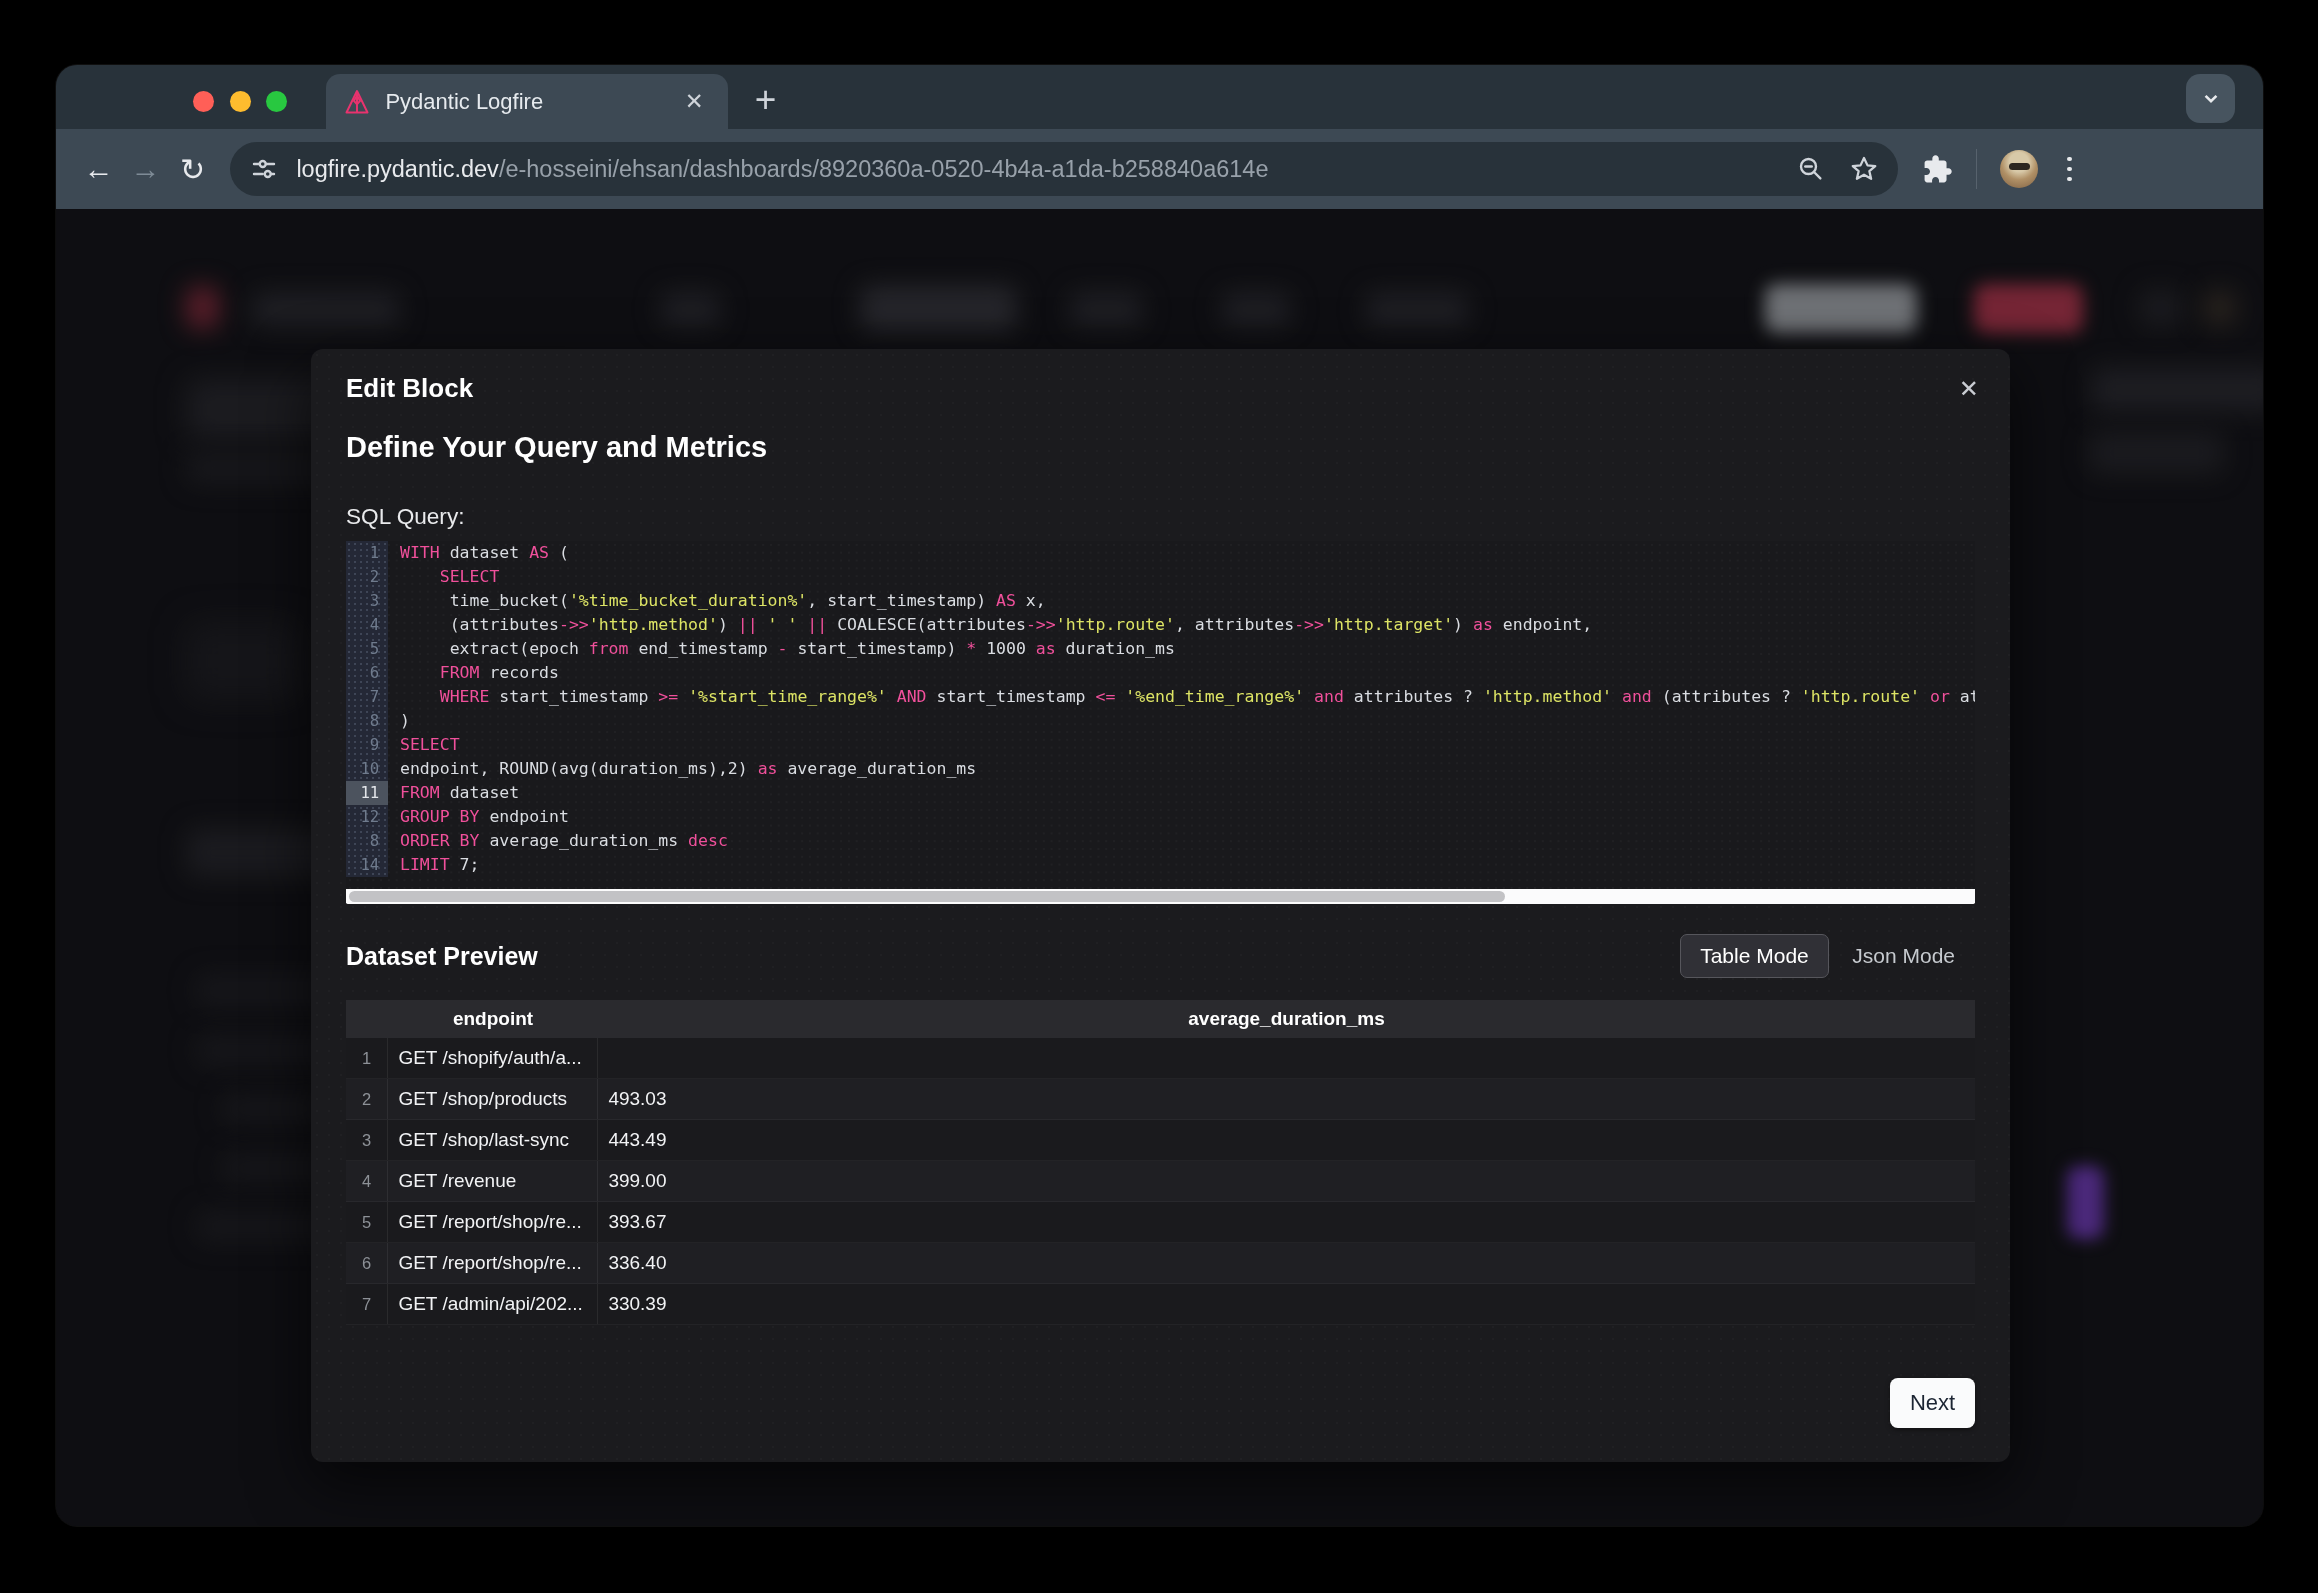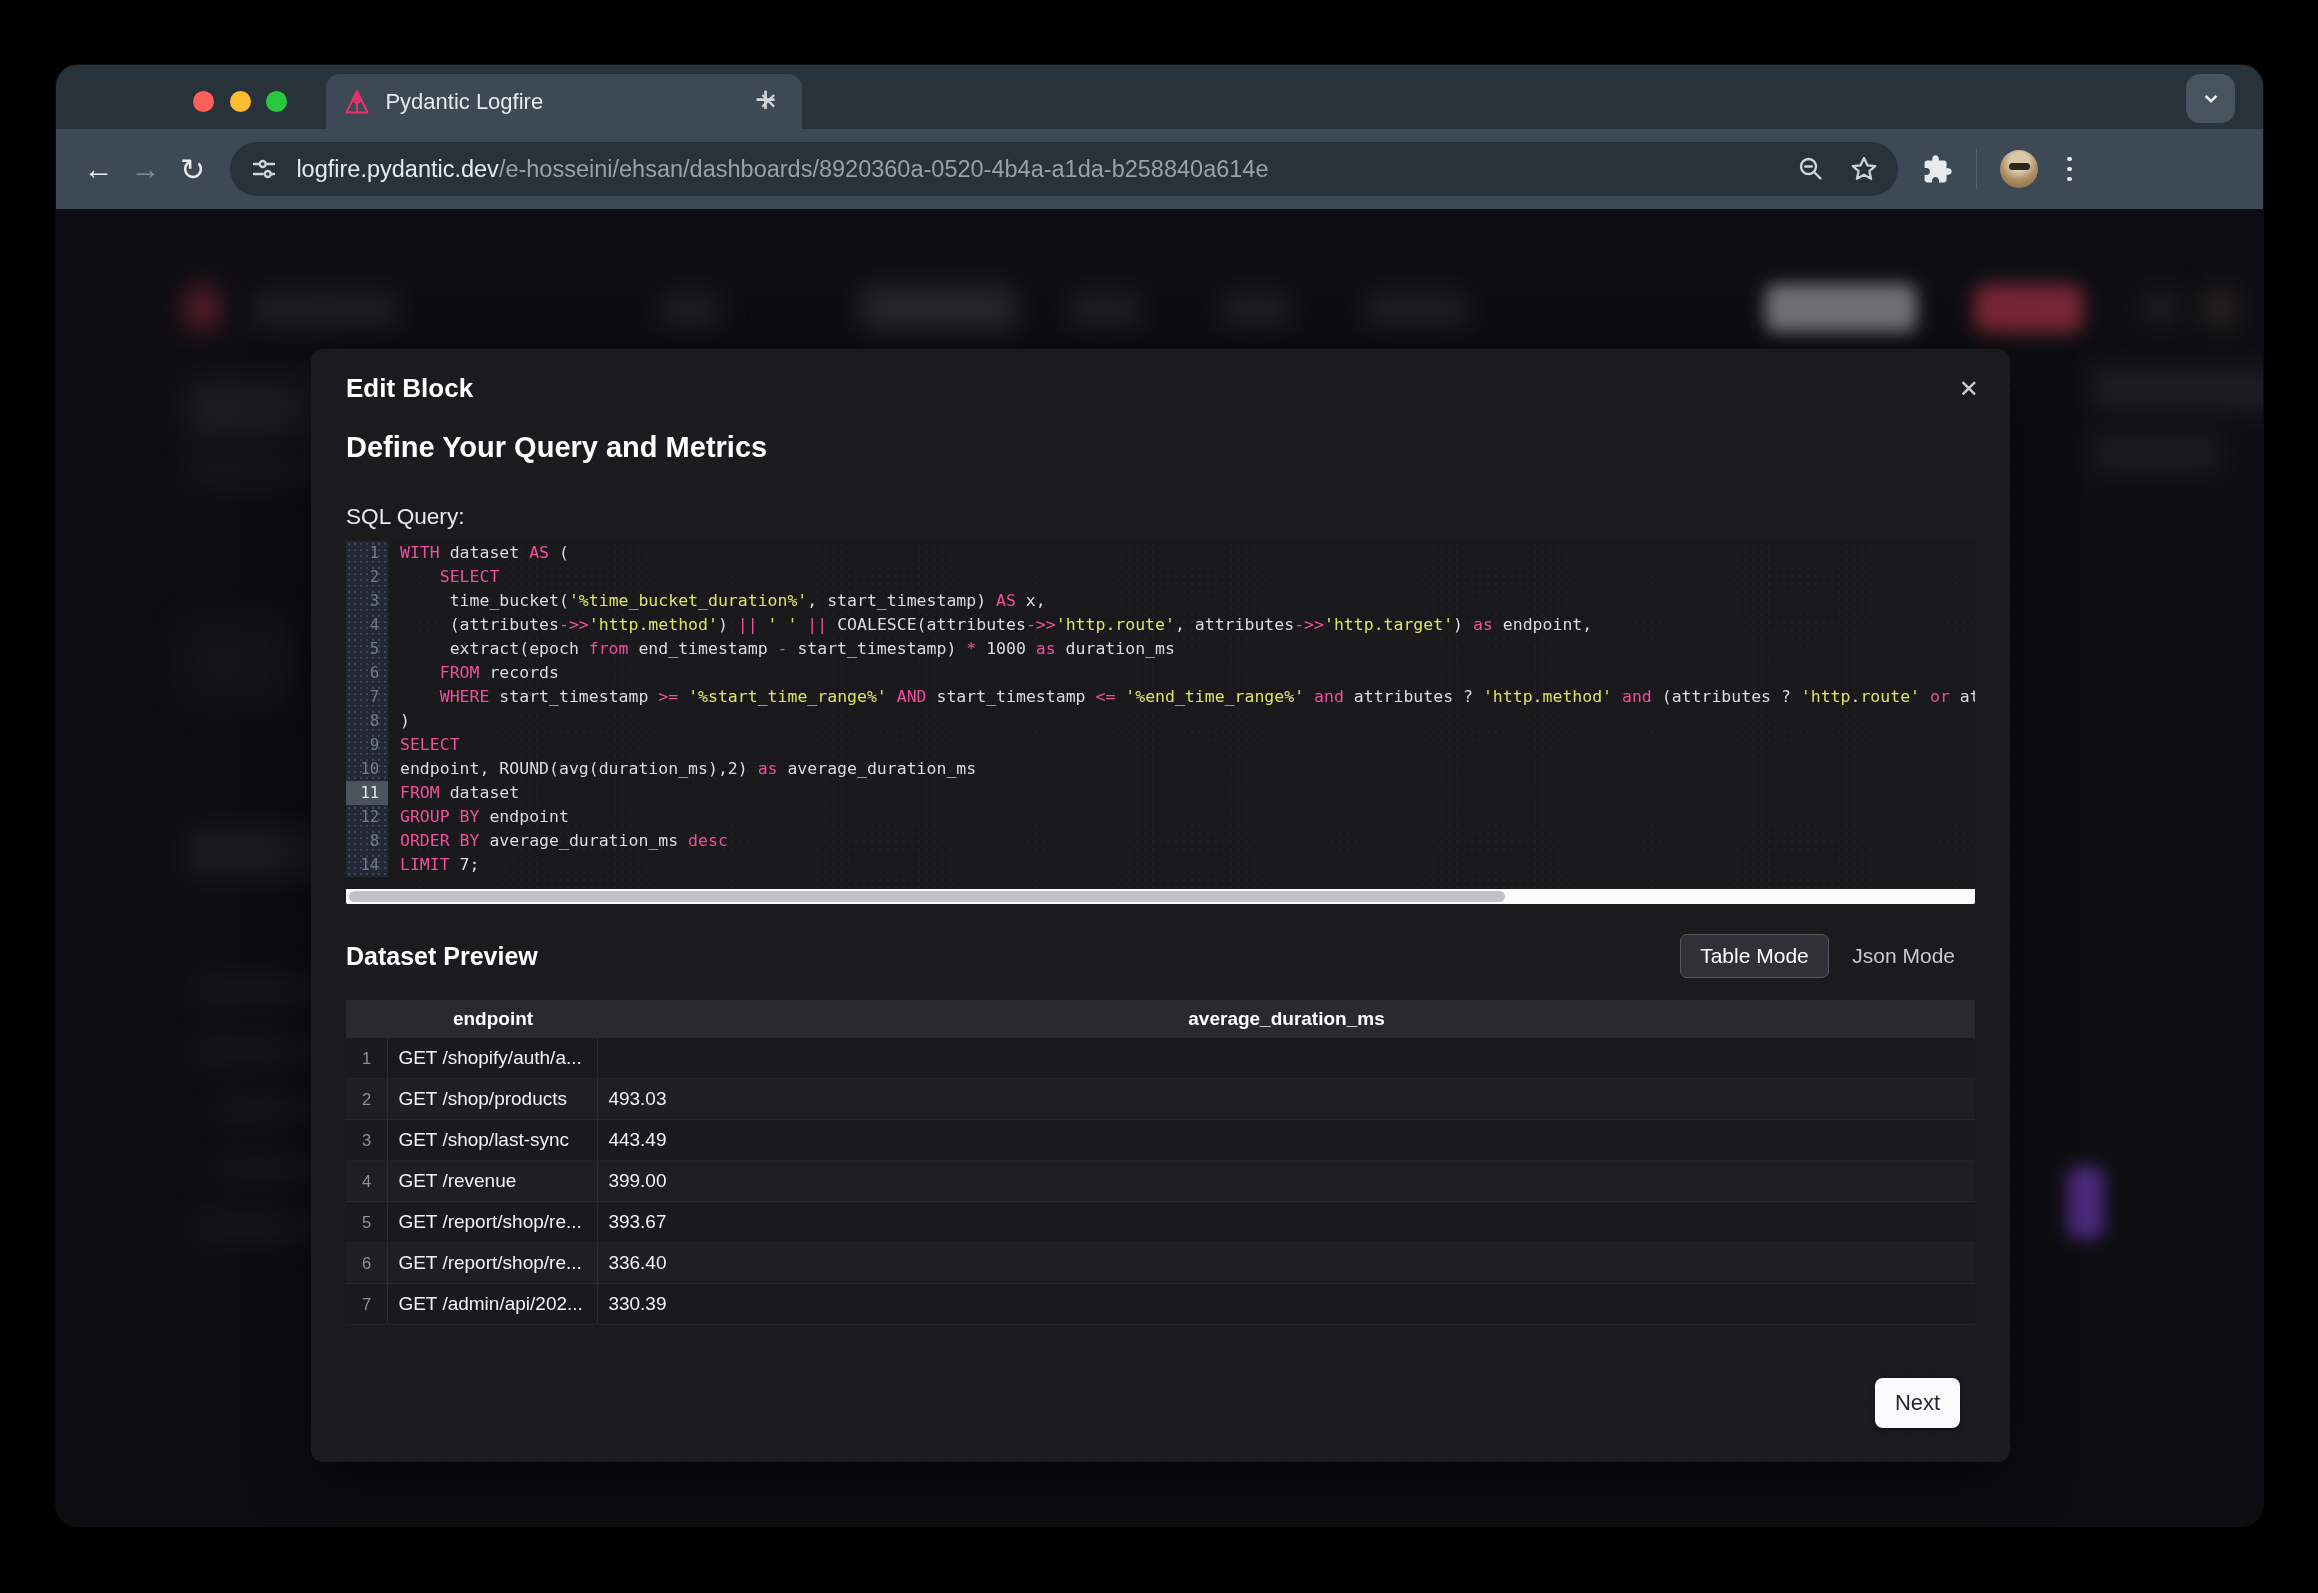--- a/index.html
+++ b/index.html
@@ -7,21 +7,21 @@
   .stage{position:absolute;width:2319px;height:1593px;background:#000;}
 
   
   .window{position:absolute;left:56px;top:65px;width:2207px;height:1461px;border-radius:21px;
     overflow:hidden;background:#131318;box-shadow:0 0 0 0.9px rgba(255,255,255,0.06);}
 
   .tabstrip{position:absolute;left:0;top:0;width:100%;height:64px;background:#28323a;}
   .traffic{position:absolute;left:137px;top:26px;display:flex;gap:15.7px;}
   .traffic span{width:21px;height:21px;border-radius:50%;}
   .tl-red{background:#ff5f57}.tl-yellow{background:#febc2e}.tl-green{background:#28c840}
-  .tab{position:absolute;left:270px;top:8.7px;width:476px;height:56px;background:#3d4954;
+  .tab{position:absolute;left:270px;top:8.7px;width:402px;height:56px;background:#3d4954;
     border-radius:14px 14px 0 0;display:flex;align-items:center;padding:0 17.4px;box-sizing:border-box;}
   .tab-title{color:#e6eaee;font-size:22px;margin-left:14px;flex:1;white-space:nowrap;}
   .tab-close{color:#cfd4da;font-size:22.6px;padding:1.7px 7px;border-radius:5.2px;}
   .newtab{position:absolute;left:685px;top:10.4px;color:#cfd4da;font-size:37px;font-weight:300;
     width:49px;height:49px;display:flex;align-items:center;justify-content:center;}
   .win-chevron{position:absolute;right:28px;top:8.7px;width:49px;height:49px;background:#47545f;
     border-radius:14px;display:flex;align-items:center;justify-content:center;}
 
   .toolbar{position:absolute;left:0;top:64px;width:100%;height:80px;background:#3d4954;
     display:flex;align-items:center;}
@@ -89,21 +89,21 @@
   .col-avg{flex:1;}
   .trow{display:flex;height:40px;align-items:center;border-bottom:0.9px solid rgba(255,255,255,0.045);}
   .trow:nth-child(odd){background:#1a1a1d;}
   .trow:nth-child(even){background:#1f1f23;}
   .td-n{flex:0 0 42px;text-align:center;color:#8d9197;font-size:16.5px;height:100%;line-height:40px;
     border-right:0.9px solid rgba(255,255,255,0.07);box-sizing:border-box;}
   .td-ep{flex:0 0 210px;color:#f2f3f5;font-size:19px;padding-left:10.4px;height:100%;line-height:40px;
     border-right:0.9px solid rgba(255,255,255,0.07);box-sizing:border-box;white-space:nowrap;overflow:hidden;}
   .td-avg{flex:1;color:#f2f3f5;font-size:19px;padding-left:10.4px;white-space:nowrap;}
 
-  .next-btn{position:absolute;right:50px;bottom:34px;width:85px;height:50px;background:#fafbfc;
+  .next-btn{position:absolute;right:35px;bottom:34px;width:85px;height:50px;background:#fafbfc;
     color:#1c2533;font-size:22px;font-family:"Liberation Sans",sans-serif;border:none;border-radius:7.8px;
     box-shadow:0 1.7px 5.2px rgba(0,0,0,0.4);}
 
   svg{display:block;}
 </style>
 </head>
 <body>
 
 <div class="stage">
   <div class="window">

